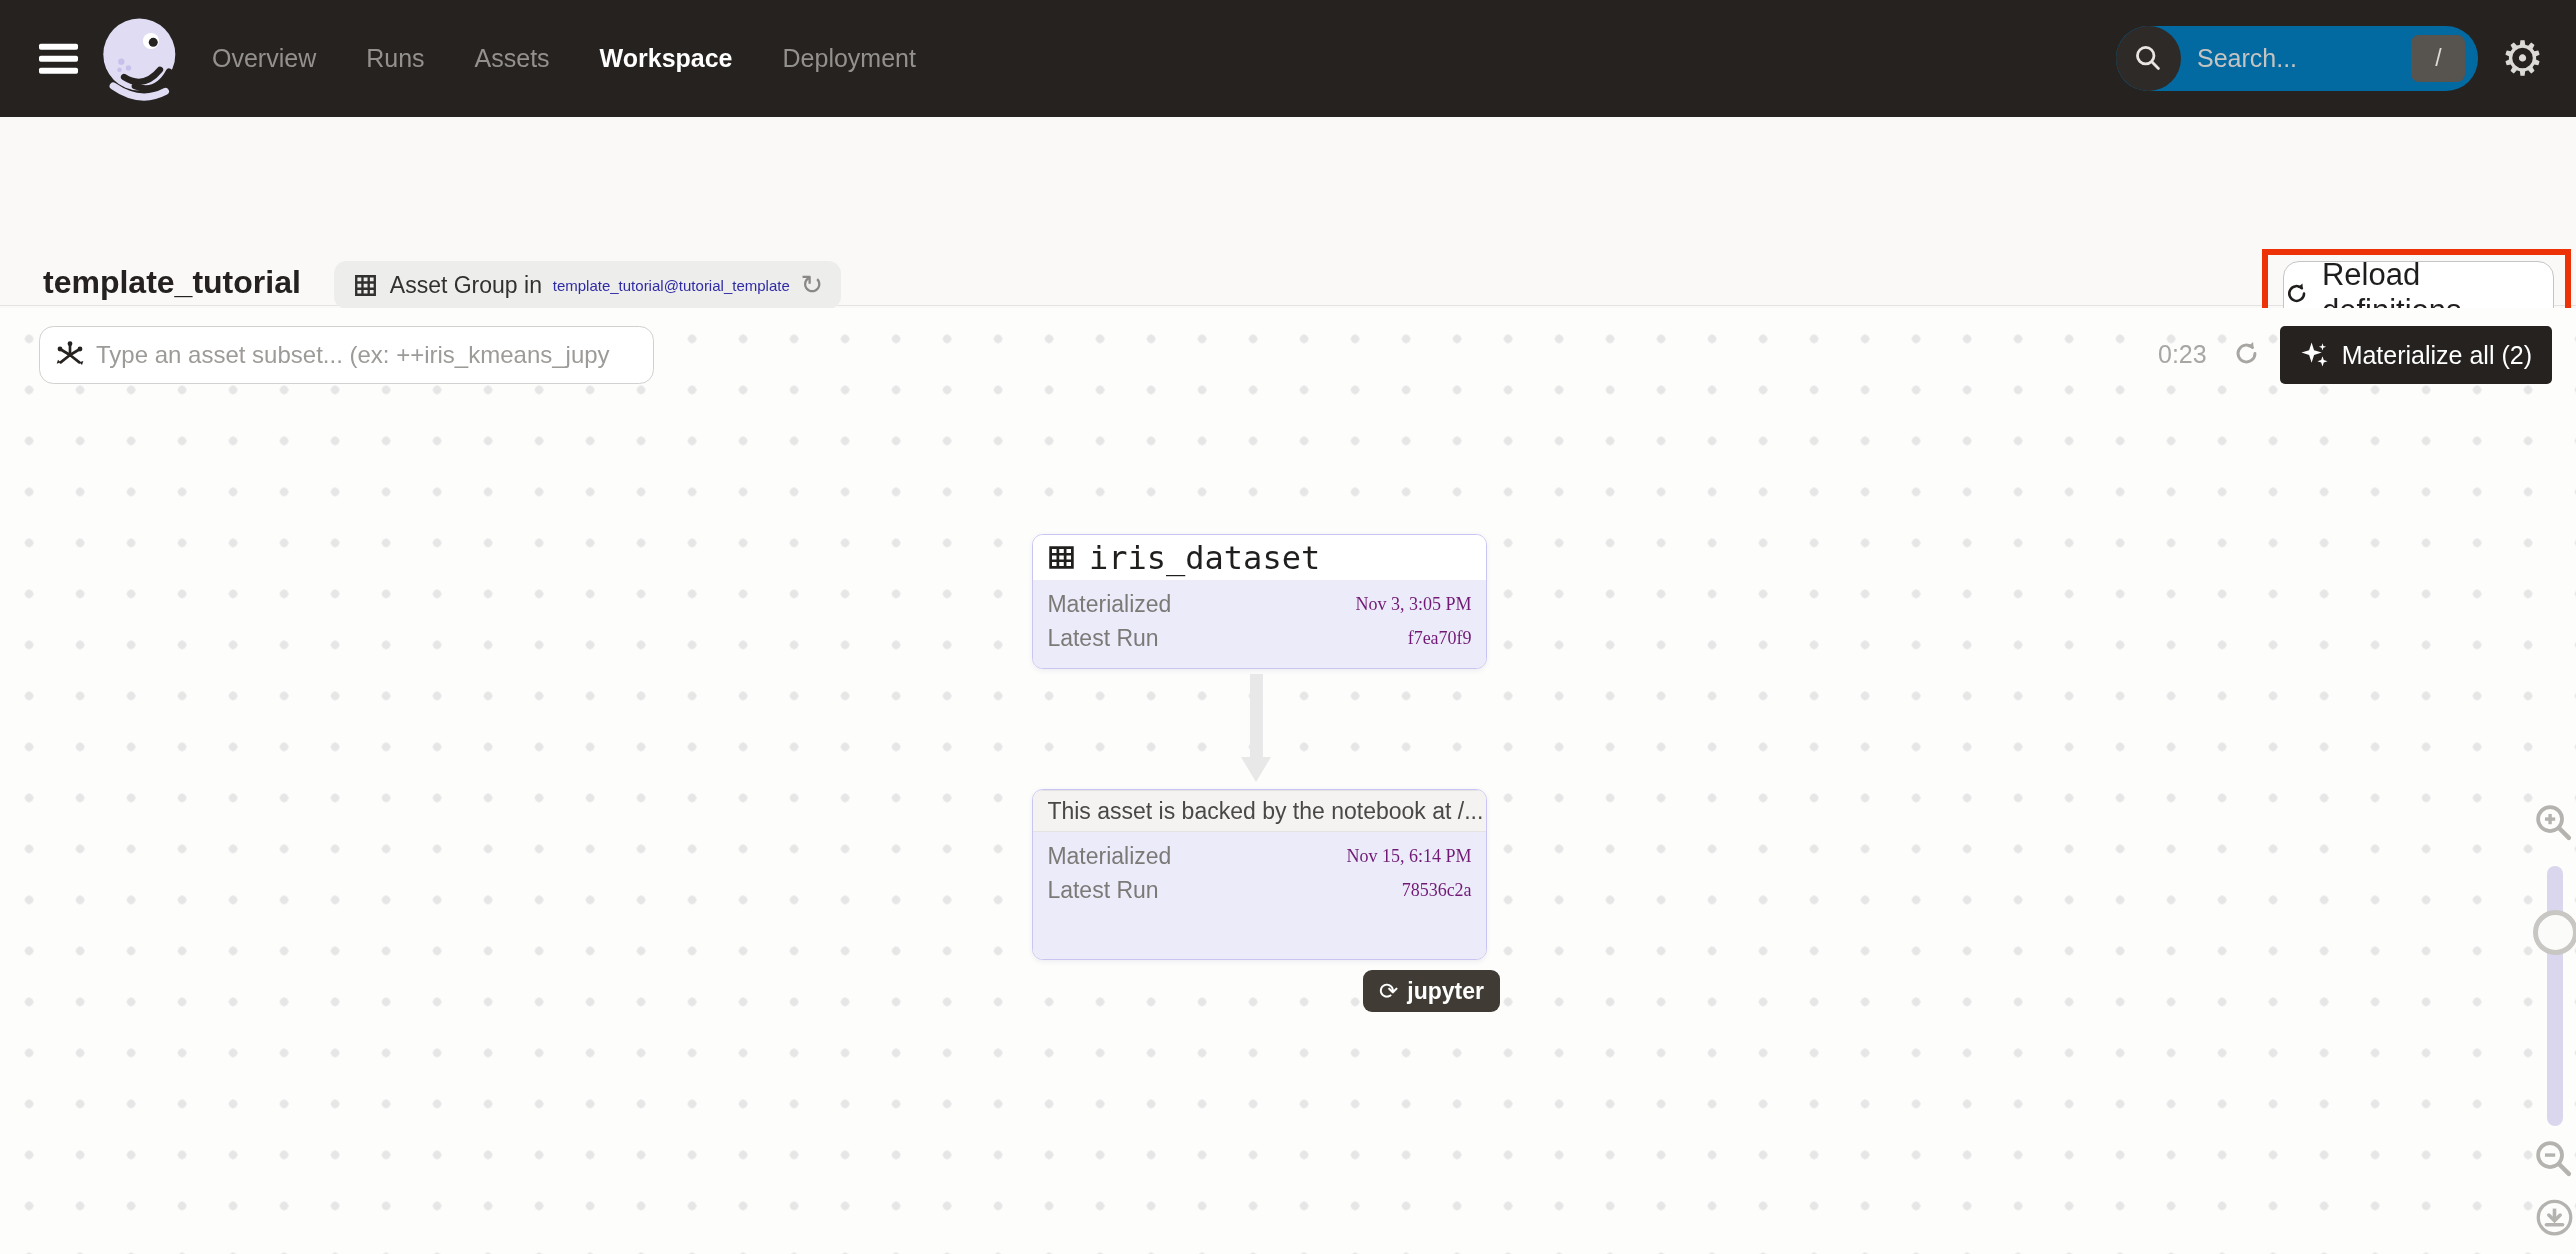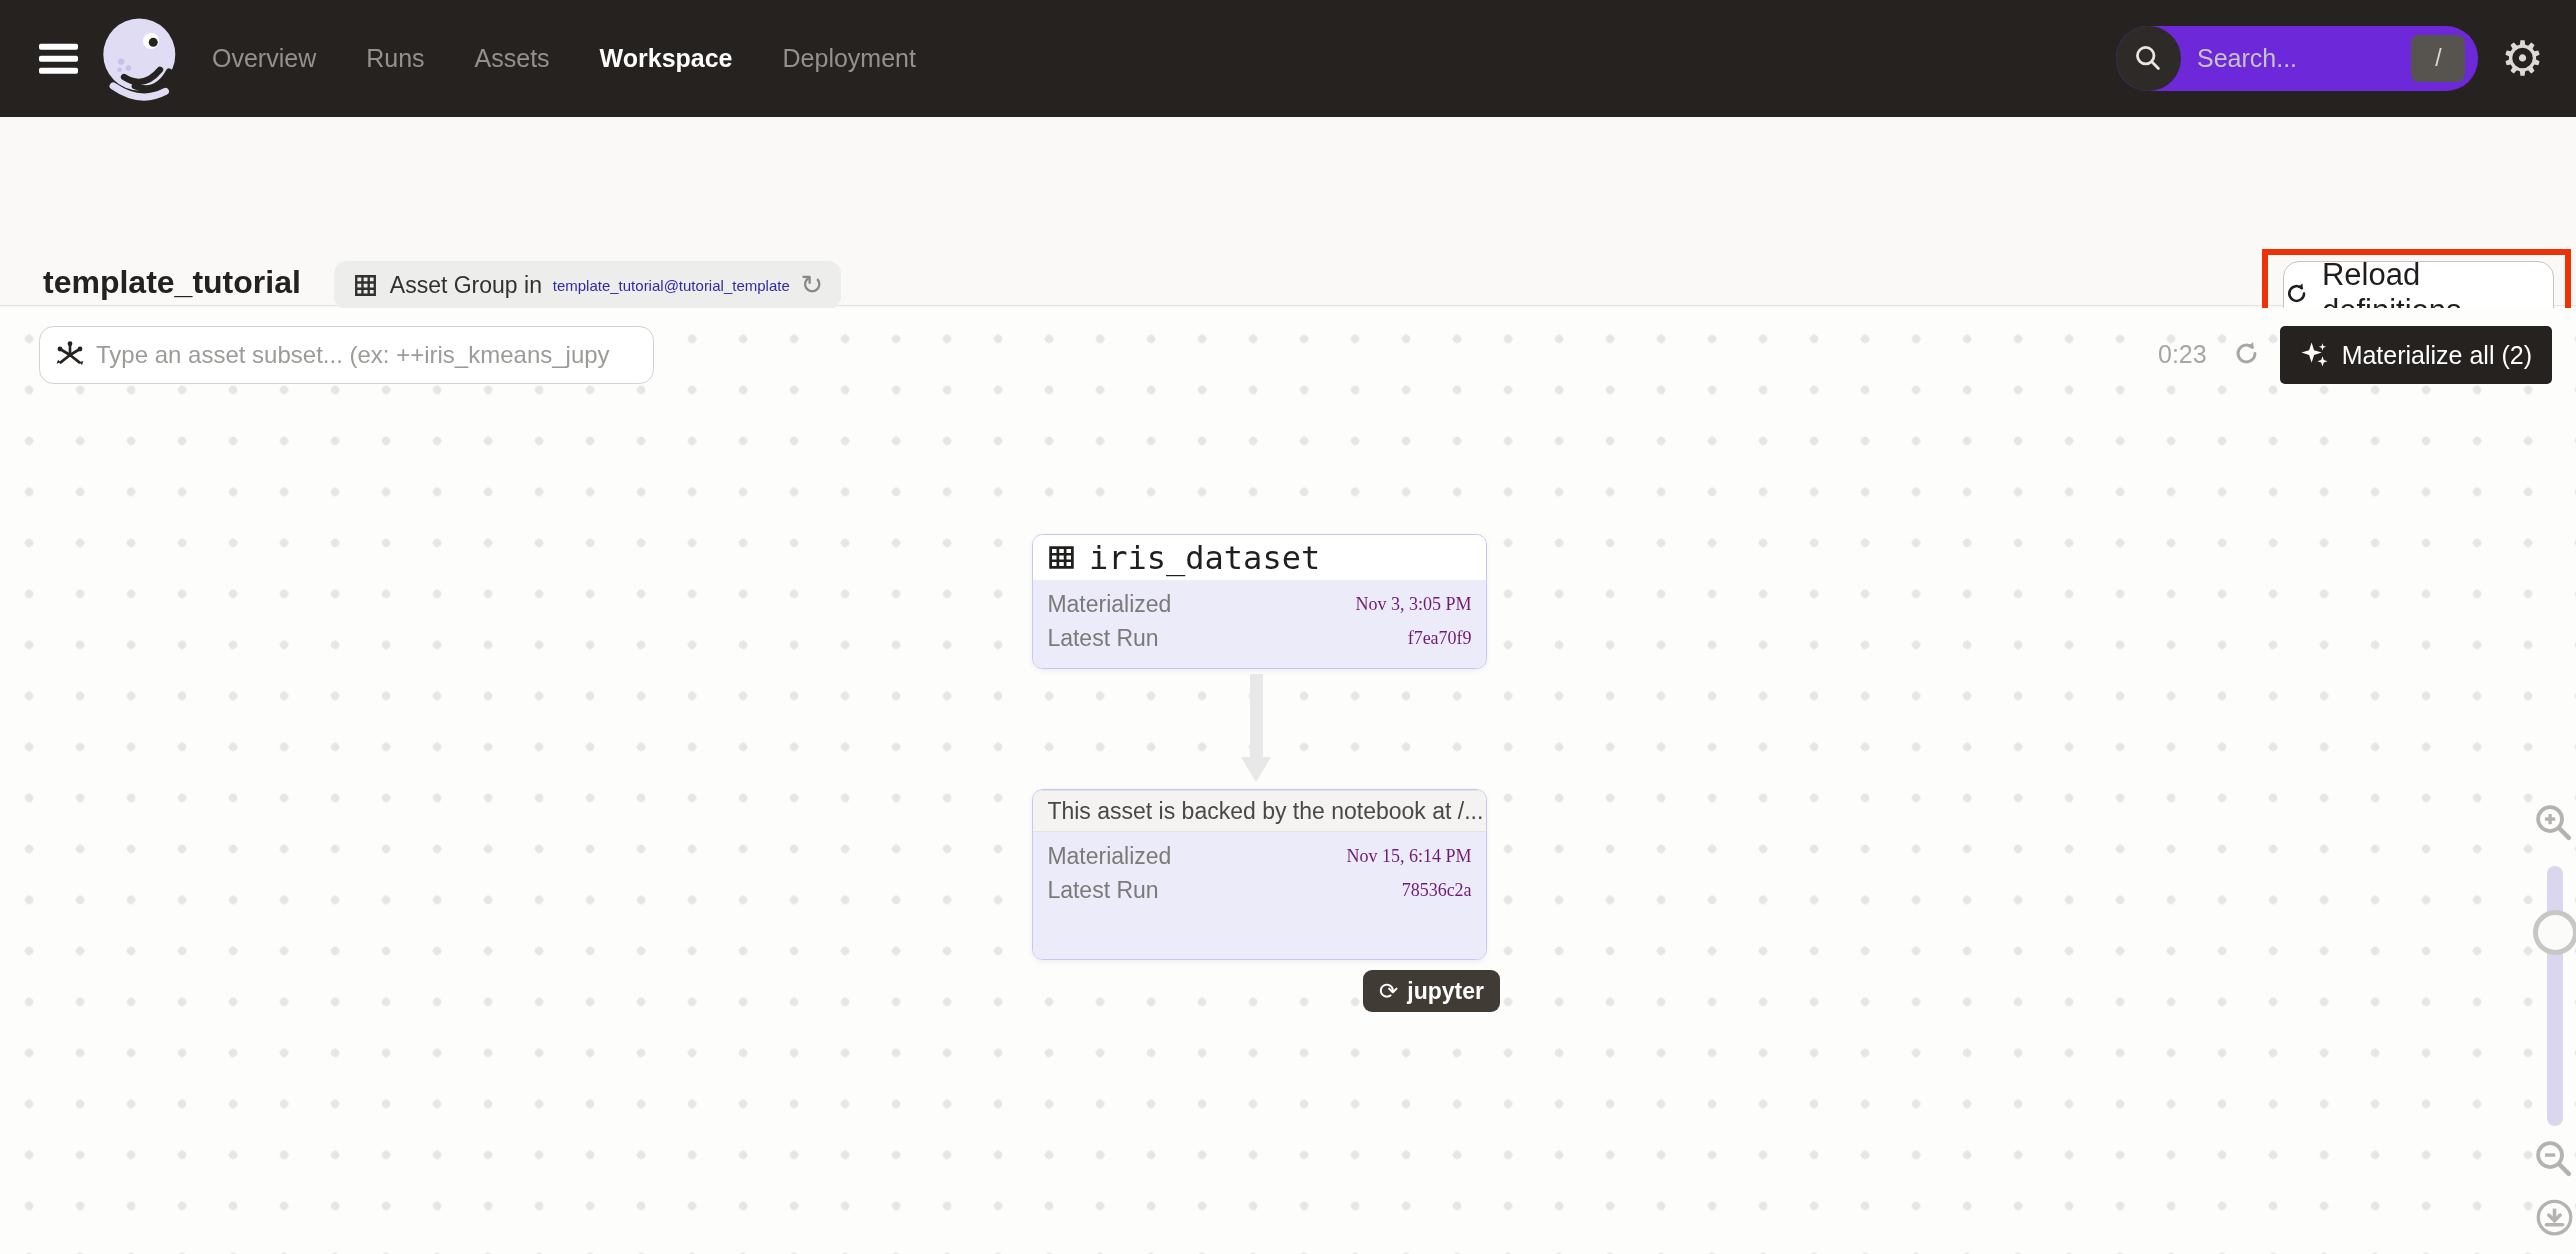--- a/index.html
+++ b/index.html
@@ -12,21 +12,21 @@
   .hamburger { position:absolute; left:39px; top:50%; transform:translateY(-50%);
                width:39px; height:30.5px; display:flex; flex-direction:column;
                justify-content:space-between; cursor:pointer; }
   .hamburger span { display:block; height:6.3px; background:#FFFFFF; border-radius:1.8px; }
   .logo { position:absolute; left:97px; top:12.6px; width:90px; height:92px; }
   .nav-links { position:absolute; left:212px; top:0; height:117px;
                display:flex; align-items:center; gap:50px; }
   .nav-link { font-size:25px; color:#93918E; cursor:pointer; }
   .nav-link.active { color:#FFFFFF; font-weight:700; }
   .search-pill { position:absolute; left:2116px; top:26px; width:362px; height:65px;
-                 border-radius:32px; background:#6d28d9; display:flex; align-items:center; }
+                 border-radius:32px; background:#0369a1; display:flex; align-items:center; }
   .search-circle { width:65px; height:65px; border-radius:50%; background:#2E2A27;
                    display:flex; align-items:center; justify-content:center; flex:0 0 auto; }
   .search-ph { margin-left:16px; font-size:25px; color:#C6C4C1; flex:1 1 auto; }
   .slash-key { width:54px; height:47px; margin-right:12.6px; border-radius:8px;
                background:#57534E; color:#DDDBD8; font-size:23px;
                display:flex; align-items:center; justify-content:center; }
   .gear { position:absolute; left:2501px; top:50%; transform:translateY(-50%);
           font-size:48px; color:#DCDAD7; cursor:pointer; line-height:1; }
 
   

